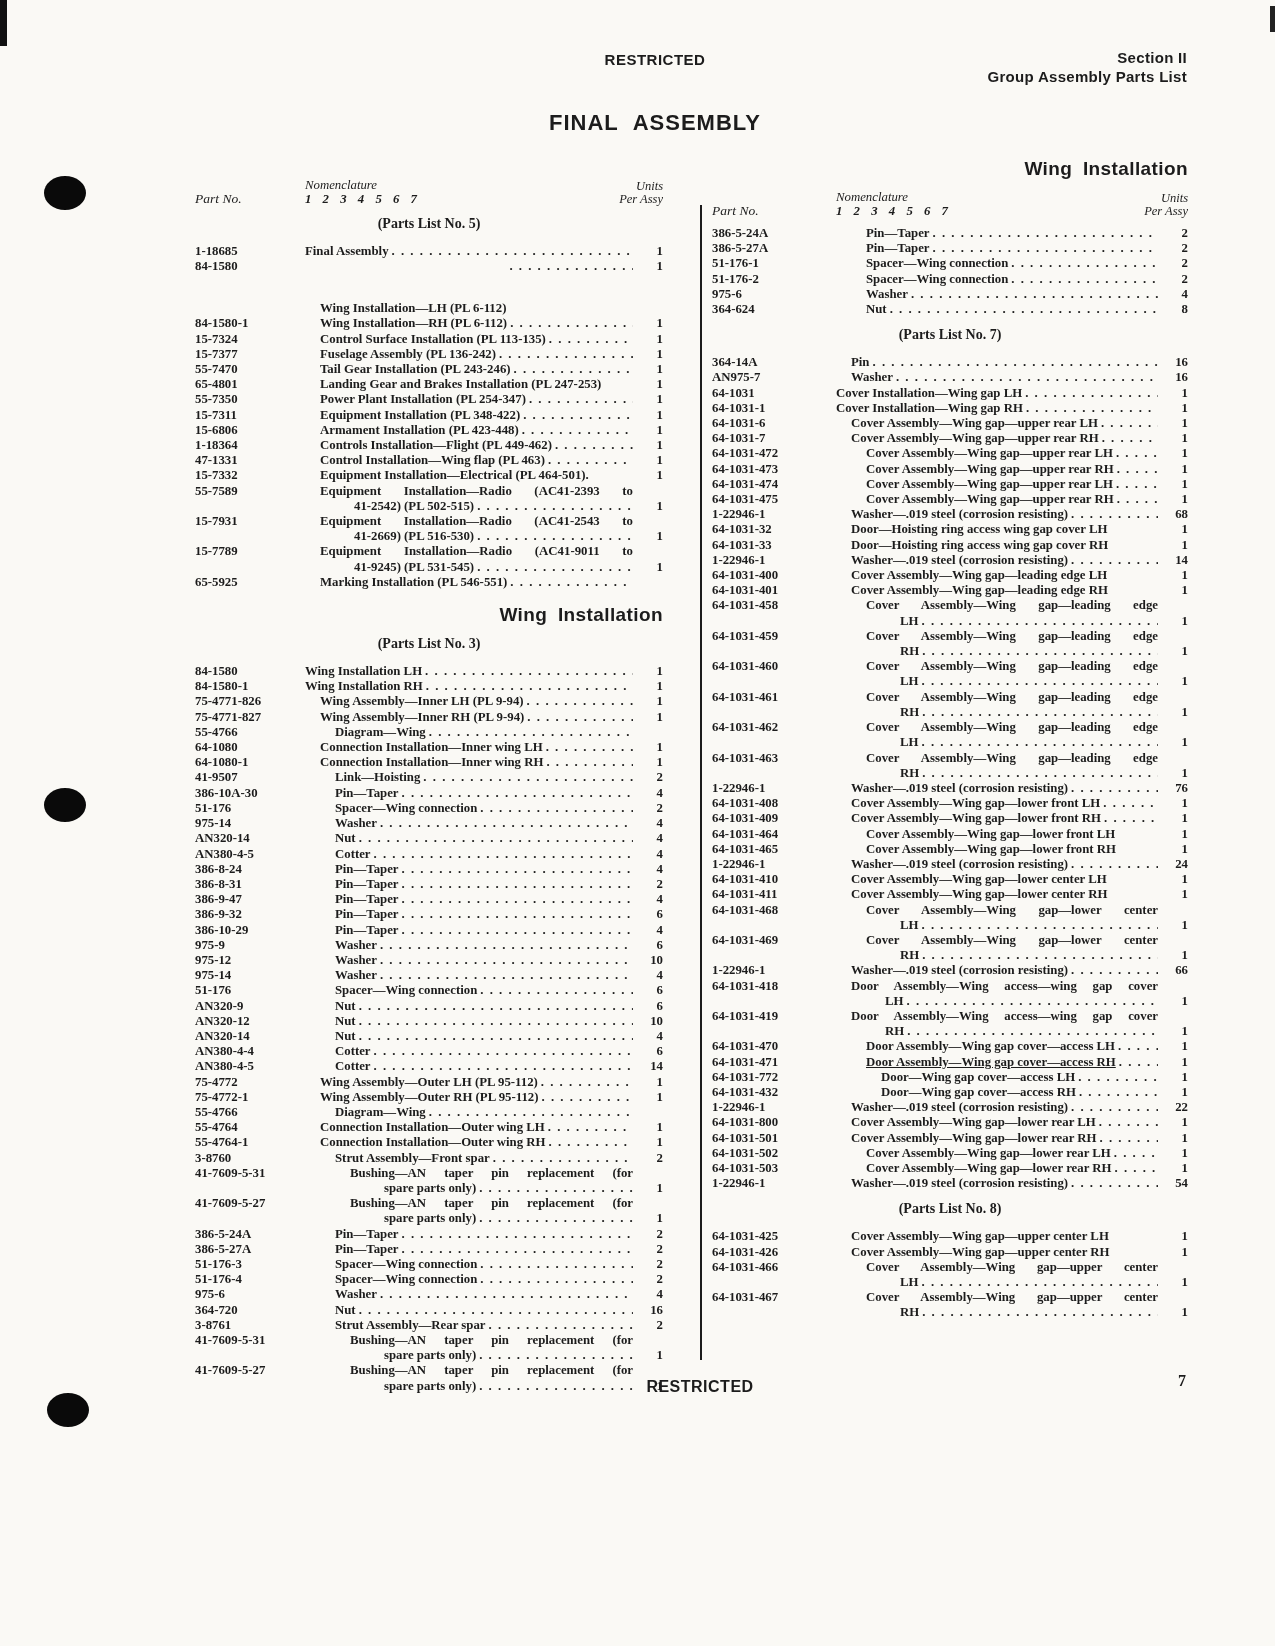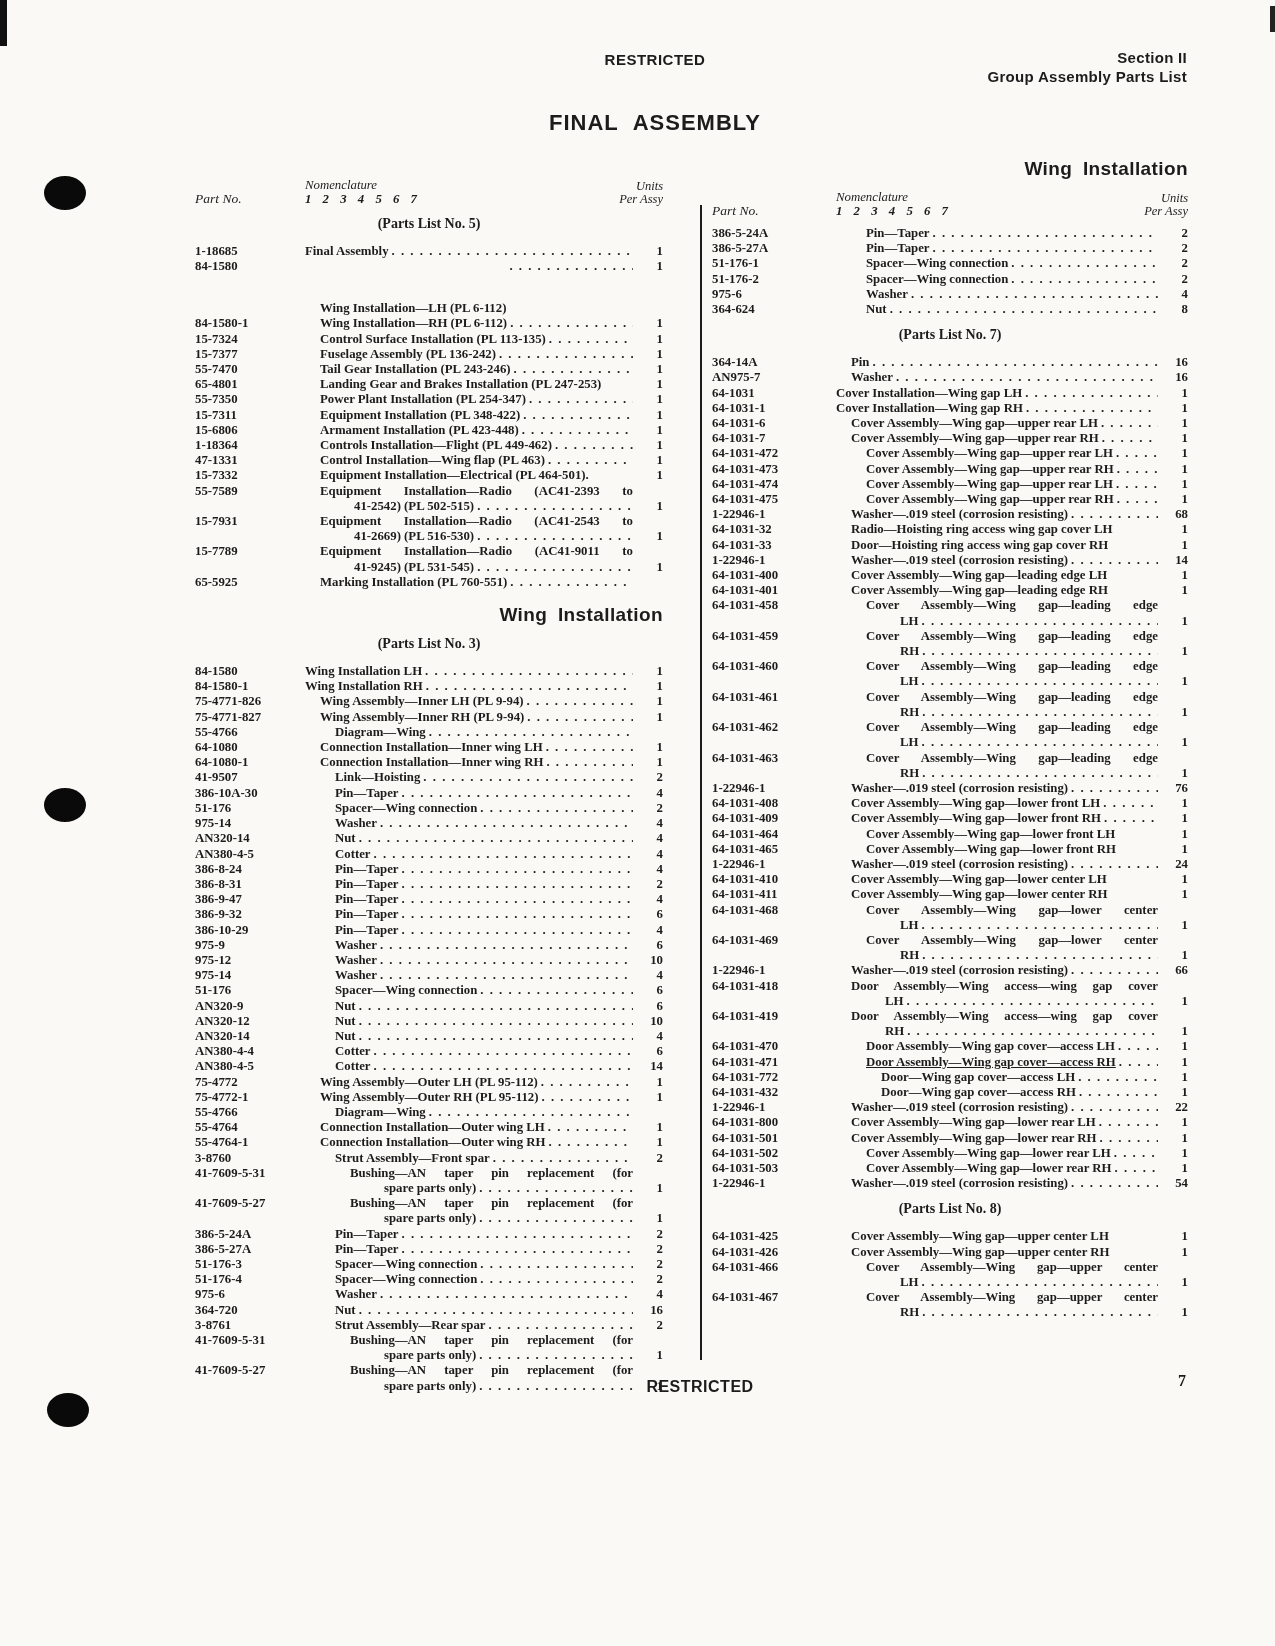--- a/index.html
+++ b/index.html
@@ -243,21 +243,21 @@
         <span class="p"></span>
         <span class="nw">
           <span class="t" style="padding-left: 49px;">41-9245) (PL 531-545)</span>
           <span class="dots"></span>
           <span class="u">1</span>
         </span>
       </div>
       <div class="prow">
         <span class="p">65-5925</span>
         <span class="nw">
-          <span class="t" style="padding-left: 15px;">Marking Installation (PL 760-551)</span>
+          <span class="t" style="padding-left: 15px;">Marking Installation (PL 546-551)</span>
           <span class="dots"></span>
           <span class="u"></span>
         </span>
       </div>
       <div class="wing-head">Wing Installation</div>
       <div class="pl-label">(Parts List No. 3)</div>
       <div class="prow">
         <span class="p">84-1580</span>
         <span class="nw">
           <span class="t" style="padding-left: 0px;">Wing Installation LH</span>
@@ -784,21 +784,21 @@
         <span class="p">1-22946-1</span>
         <span class="nw">
           <span class="t" style="padding-left: 15px;">Washer—.019 steel (corrosion resisting)</span>
           <span class="dots"></span>
           <span class="u">68</span>
         </span>
       </div>
       <div class="prow">
         <span class="p">64-1031-32</span>
         <span class="nw">
-          <span class="t" style="padding-left: 15px;">Radio—Hoisting ring access wing gap cover LH</span>
+          <span class="t" style="padding-left: 15px;">Door—Hoisting ring access wing gap cover LH</span>
           <span class="gap"></span>
           <span class="u">1</span>
         </span>
       </div>
       <div class="prow">
         <span class="p">64-1031-33</span>
         <span class="nw">
           <span class="t" style="padding-left: 15px;">Door—Hoisting ring access wing gap cover RH</span>
           <span class="gap"></span>
           <span class="u">1</span>

